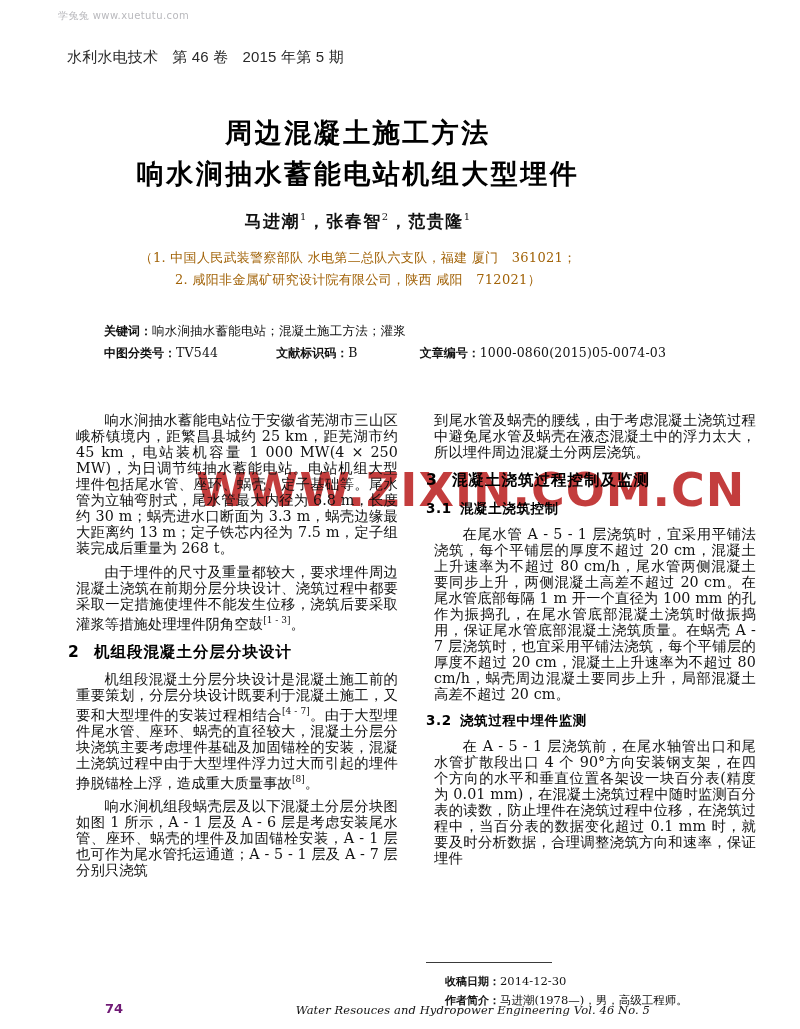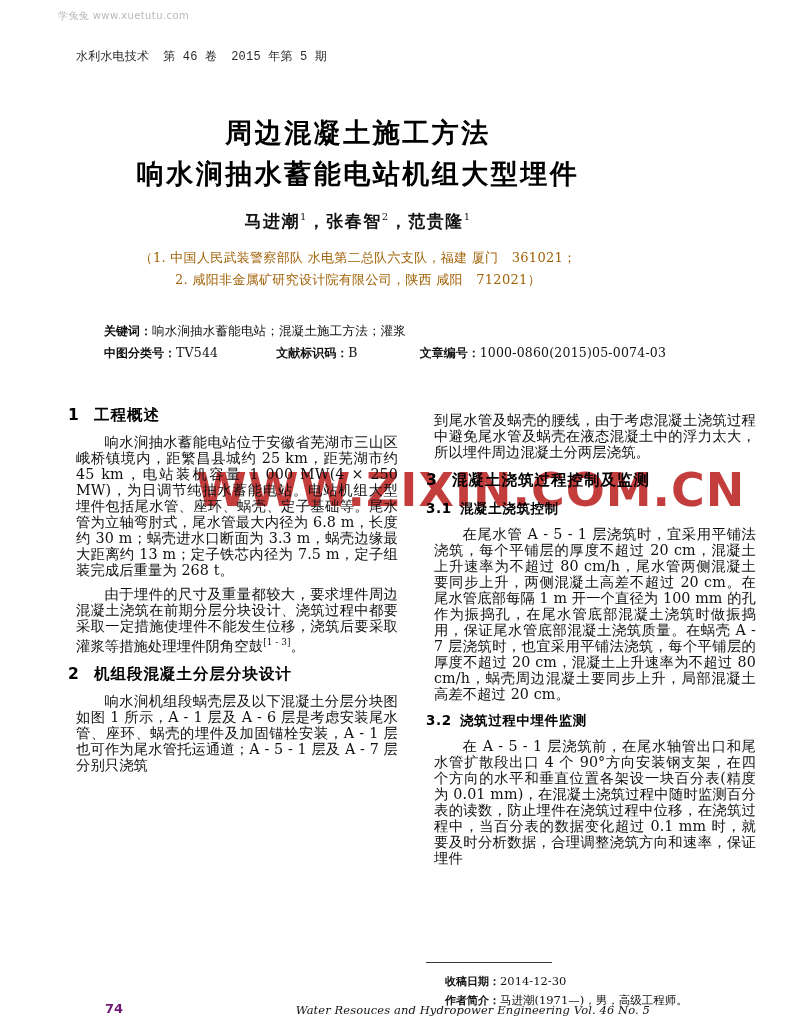--- a/index.html
+++ b/index.html
@@ -44,24 +44,24 @@
     color: #b91c1c;
     letter-spacing: 1px;
     white-space: nowrap;
     z-index: 0;
     opacity: 0.85;
   }
 
   
   .runhead {
     position: absolute;
-    left: 76px;
+    left: 67px;
     top: 48px;
-    font-family: Liberation Mono, monospace;
-    font-size: 12px;
+    font-family: Liberation Sans, sans-serif;
+    font-size: 15px;
     color: #2a2a2a;
     white-space: nowrap;
     letter-spacing: 0.2px;
   }
   .runhead span { margin-right: 14px; }
   .runhead span:last-child { margin-right: 0; }
 
   
   .titleblock {
     position: absolute;
@@ -249,32 +249,30 @@
     <div class="meta-row">
       <span class="meta-lbl">关键词：</span><span class="meta-val">响水涧抽水蓄能电站；混凝土施工方法；灌浆</span>
     </div>
     <div class="meta-row">
       <span class="meta-lbl">中图分类号：</span><span class="meta-val">TV544</span><span class="meta-gap-a"></span><span class="meta-lbl">文献标识码：</span><span class="meta-val">B</span><span class="meta-gap-b"></span><span class="meta-lbl">文章编号：</span><span class="meta-val">1000-0860(2015)05-0074-03</span>
     </div>
   </div>
 
   <div class="col col-left">
 
-    <div class="sec-h1" style="margin-top:0;">
-      <span class="num">1</span><span>工程概述</span>
-    </div>
 
     <p class="body">响水涧抽水蓄能电站位于安徽省芜湖市三山区峨桥镇境内，距繁昌县城约 25 km，距芜湖市约 45 km，电站装机容量 1 000 MW(4 × 250 MW)，为日调节纯抽水蓄能电站。电站机组大型埋件包括尾水管、座环、蜗壳、定子基础等。尾水管为立轴弯肘式，尾水管最大内径为 6.8 m，长度约 30 m；蜗壳进水口断面为 3.3 m，蜗壳边缘最大距离约 13 m；定子铁芯内径为 7.5 m，定子组装完成后重量为 268 t。</p>
 
     <p class="body"><span>由于埋件的尺寸及重量都较大，要求埋件周边混凝土浇筑在前期分层分块设计、浇筑过程中都要采取一定措施使埋件不能发生位移，浇筑后要采取灌浆等措施处理埋件阴角空鼓</span><sup>[1 - 3]</sup><span>。</span></p>
 
     <div class="sec-h1">
       <span class="num">2</span><span>机组段混凝土分层分块设计</span>
     </div>
 
+    <p class="body"><span>机组段混凝土分层分块设计是混凝土施工前的重要策划，分层分块设计既要利于混凝土施工，又要和大型埋件的安装过程相结合</span><sup>[4 - 7]</sup><span>。由于大型埋件尾水管、座环、蜗壳的直径较大，混凝土分层分块浇筑主要考虑埋件基础及加固锚栓的安装，混凝土浇筑过程中由于大型埋件浮力过大而引起的埋件挣脱锚栓上浮，造成重大质量事故</span><sup>[8]</sup><span>。</span></p>
 
     <p class="body">响水涧机组段蜗壳层及以下混凝土分层分块图如图 1 所示，A - 1 层及 A - 6 层是考虑安装尾水管、座环、蜗壳的埋件及加固锚栓安装，A - 1 层也可作为尾水管托运通道；A - 5 - 1 层及 A - 7 层分别只浇筑</p>
 
   </div>
 
   <div class="col col-right">
 
     <p class="body noindent">到尾水管及蜗壳的腰线，由于考虑混凝土浇筑过程中避免尾水管及蜗壳在液态混凝土中的浮力太大，所以埋件周边混凝土分两层浇筑。</p>
 
     <div class="sec-h1">
@@ -294,20 +292,20 @@
     <p class="body">在 A - 5 - 1 层浇筑前，在尾水轴管出口和尾水管扩散段出口 4 个 90°方向安装钢支架，在四个方向的水平和垂直位置各架设一块百分表(精度为 0.01 mm)，在混凝土浇筑过程中随时监测百分表的读数，防止埋件在浇筑过程中位移，在浇筑过程中，当百分表的数据变化超过 0.1 mm 时，就要及时分析数据，合理调整浇筑方向和速率，保证埋件</p>
 
   </div>
 
   <div class="footnote">
     <div class="footnote-rule"></div>
     <div class="fn-line">
       <span class="fn-lbl">收稿日期：</span><span>2014-12-30</span>
     </div>
     <div class="fn-line">
-      <span class="fn-lbl">作者简介：</span><span>马进潮(1971—)，男，高级工程师。</span>
+      <span class="fn-lbl">作者简介：</span><span>马进潮(1978—)，男，高级工程师。</span>
     </div>
   </div>
 
   <div class="folio">74</div>
   <div class="journal-en">Water Resouces and Hydropower Engineering  Vol. 46  No. 5</div>
 
 </div>
 
 </body></html>

